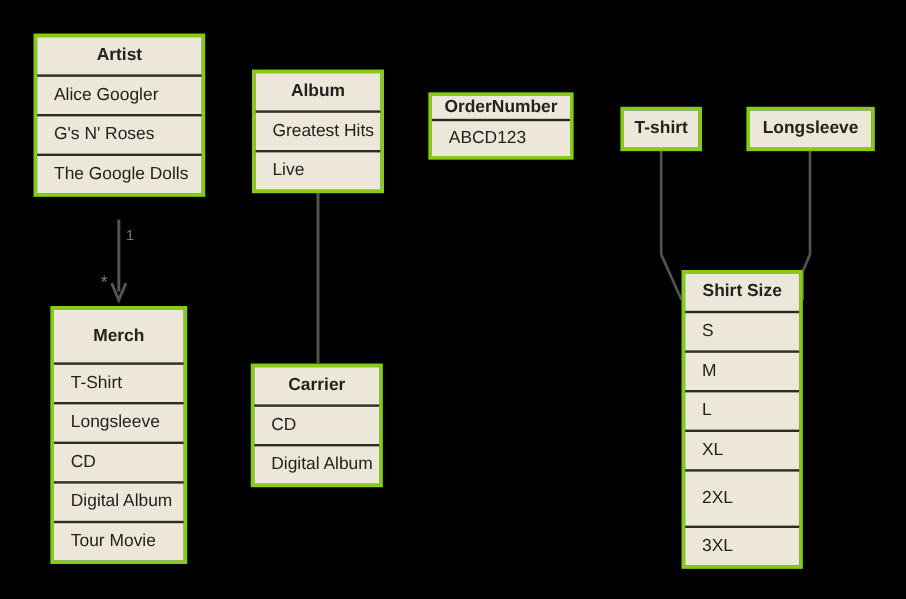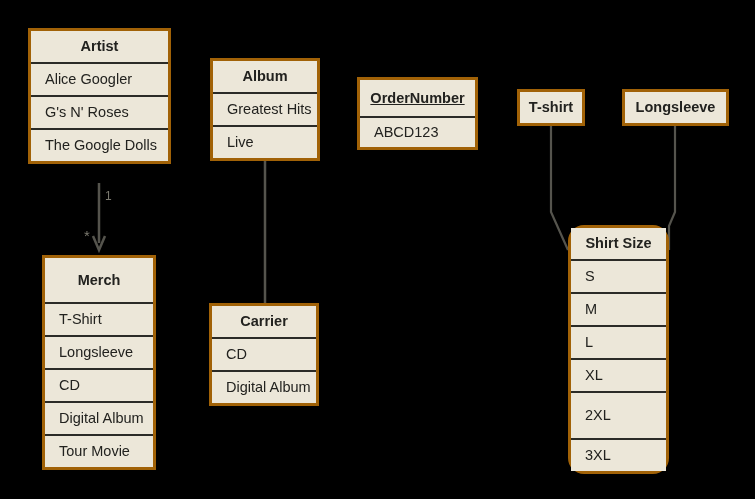--- a/index.html
+++ b/index.html
@@ -19,21 +19,21 @@
     position: absolute;
     left: 0;
     top: 0;
     width: 755px;
     height: 499px;
     pointer-events: none;
   }
   .entity {
     position: absolute;
     box-sizing: border-box;
-    border: 3px solid #a16207;
+    border: 3px solid #84cc16;
     background: #2b2b27;
     display: flex;
     flex-direction: column;
     gap: 2px;
   }
   .cell {
     box-sizing: border-box;
     background: #ece7d9;
     color: #22221f;
     font-size: 14.5px;
@@ -90,21 +90,21 @@
         <div class="cell" style="height: 31px;">Alice Googler</div>
         <div class="cell" style="height: 31px;">G's N' Roses</div>
         <div class="cell" style="height: 31px;">The Google Dolls</div>
       </div>
       <div class="entity" style="left: 210px; top: 58px; width: 110px;">
         <div class="cell header" style="height: 31px;">Album</div>
         <div class="cell" style="height: 31px;">Greatest Hits</div>
         <div class="cell" style="height: 31px;">Live</div>
       </div>
       <div class="entity" style="left: 357px; top: 77px; width: 121px;">
-        <div class="cell header" style="height: 36px; text-decoration: underline;">OrderNumber</div>
+        <div class="cell header" style="height: 19px;">OrderNumber</div>
         <div class="cell" style="height: 29px;">ABCD123</div>
       </div>
       <div class="entity" style="left: 517px; top: 89px; width: 68px;">
         <div class="cell header" style="height: 31px;">T-shirt</div>
       </div>
       <div class="entity" style="left: 622px; top: 89px; width: 107px;">
         <div class="cell header" style="height: 31px;">Longsleeve</div>
       </div>
       <div class="entity" style="left: 42px; top: 255px; width: 114px;">
         <div class="cell header" style="height: 44px;">Merch</div>
@@ -112,21 +112,21 @@
         <div class="cell" style="height: 31px;">Longsleeve</div>
         <div class="cell" style="height: 31px;">CD</div>
         <div class="cell" style="height: 31px;">Digital Album</div>
         <div class="cell" style="height: 31px;">Tour Movie</div>
       </div>
       <div class="entity" style="left: 209px; top: 303px; width: 110px;">
         <div class="cell header" style="height: 31px;">Carrier</div>
         <div class="cell" style="height: 31px;">CD</div>
         <div class="cell" style="height: 31px;">Digital Album</div>
       </div>
-      <div class="entity" style="left: 568px; top: 225px; width: 101px; border-radius: 16px;">
+      <div class="entity" style="left: 568px; top: 225px; width: 101px;">
         <div class="cell header" style="height: 31px;">Shirt Size</div>
         <div class="cell" style="height: 31px;">S</div>
         <div class="cell" style="height: 31px;">M</div>
         <div class="cell" style="height: 31px;">L</div>
         <div class="cell" style="height: 31px;">XL</div>
         <div class="cell" style="height: 45px;">2XL</div>
         <div class="cell" style="height: 31px;">3XL</div>
       </div>
     </div>
   <div id="labels">

